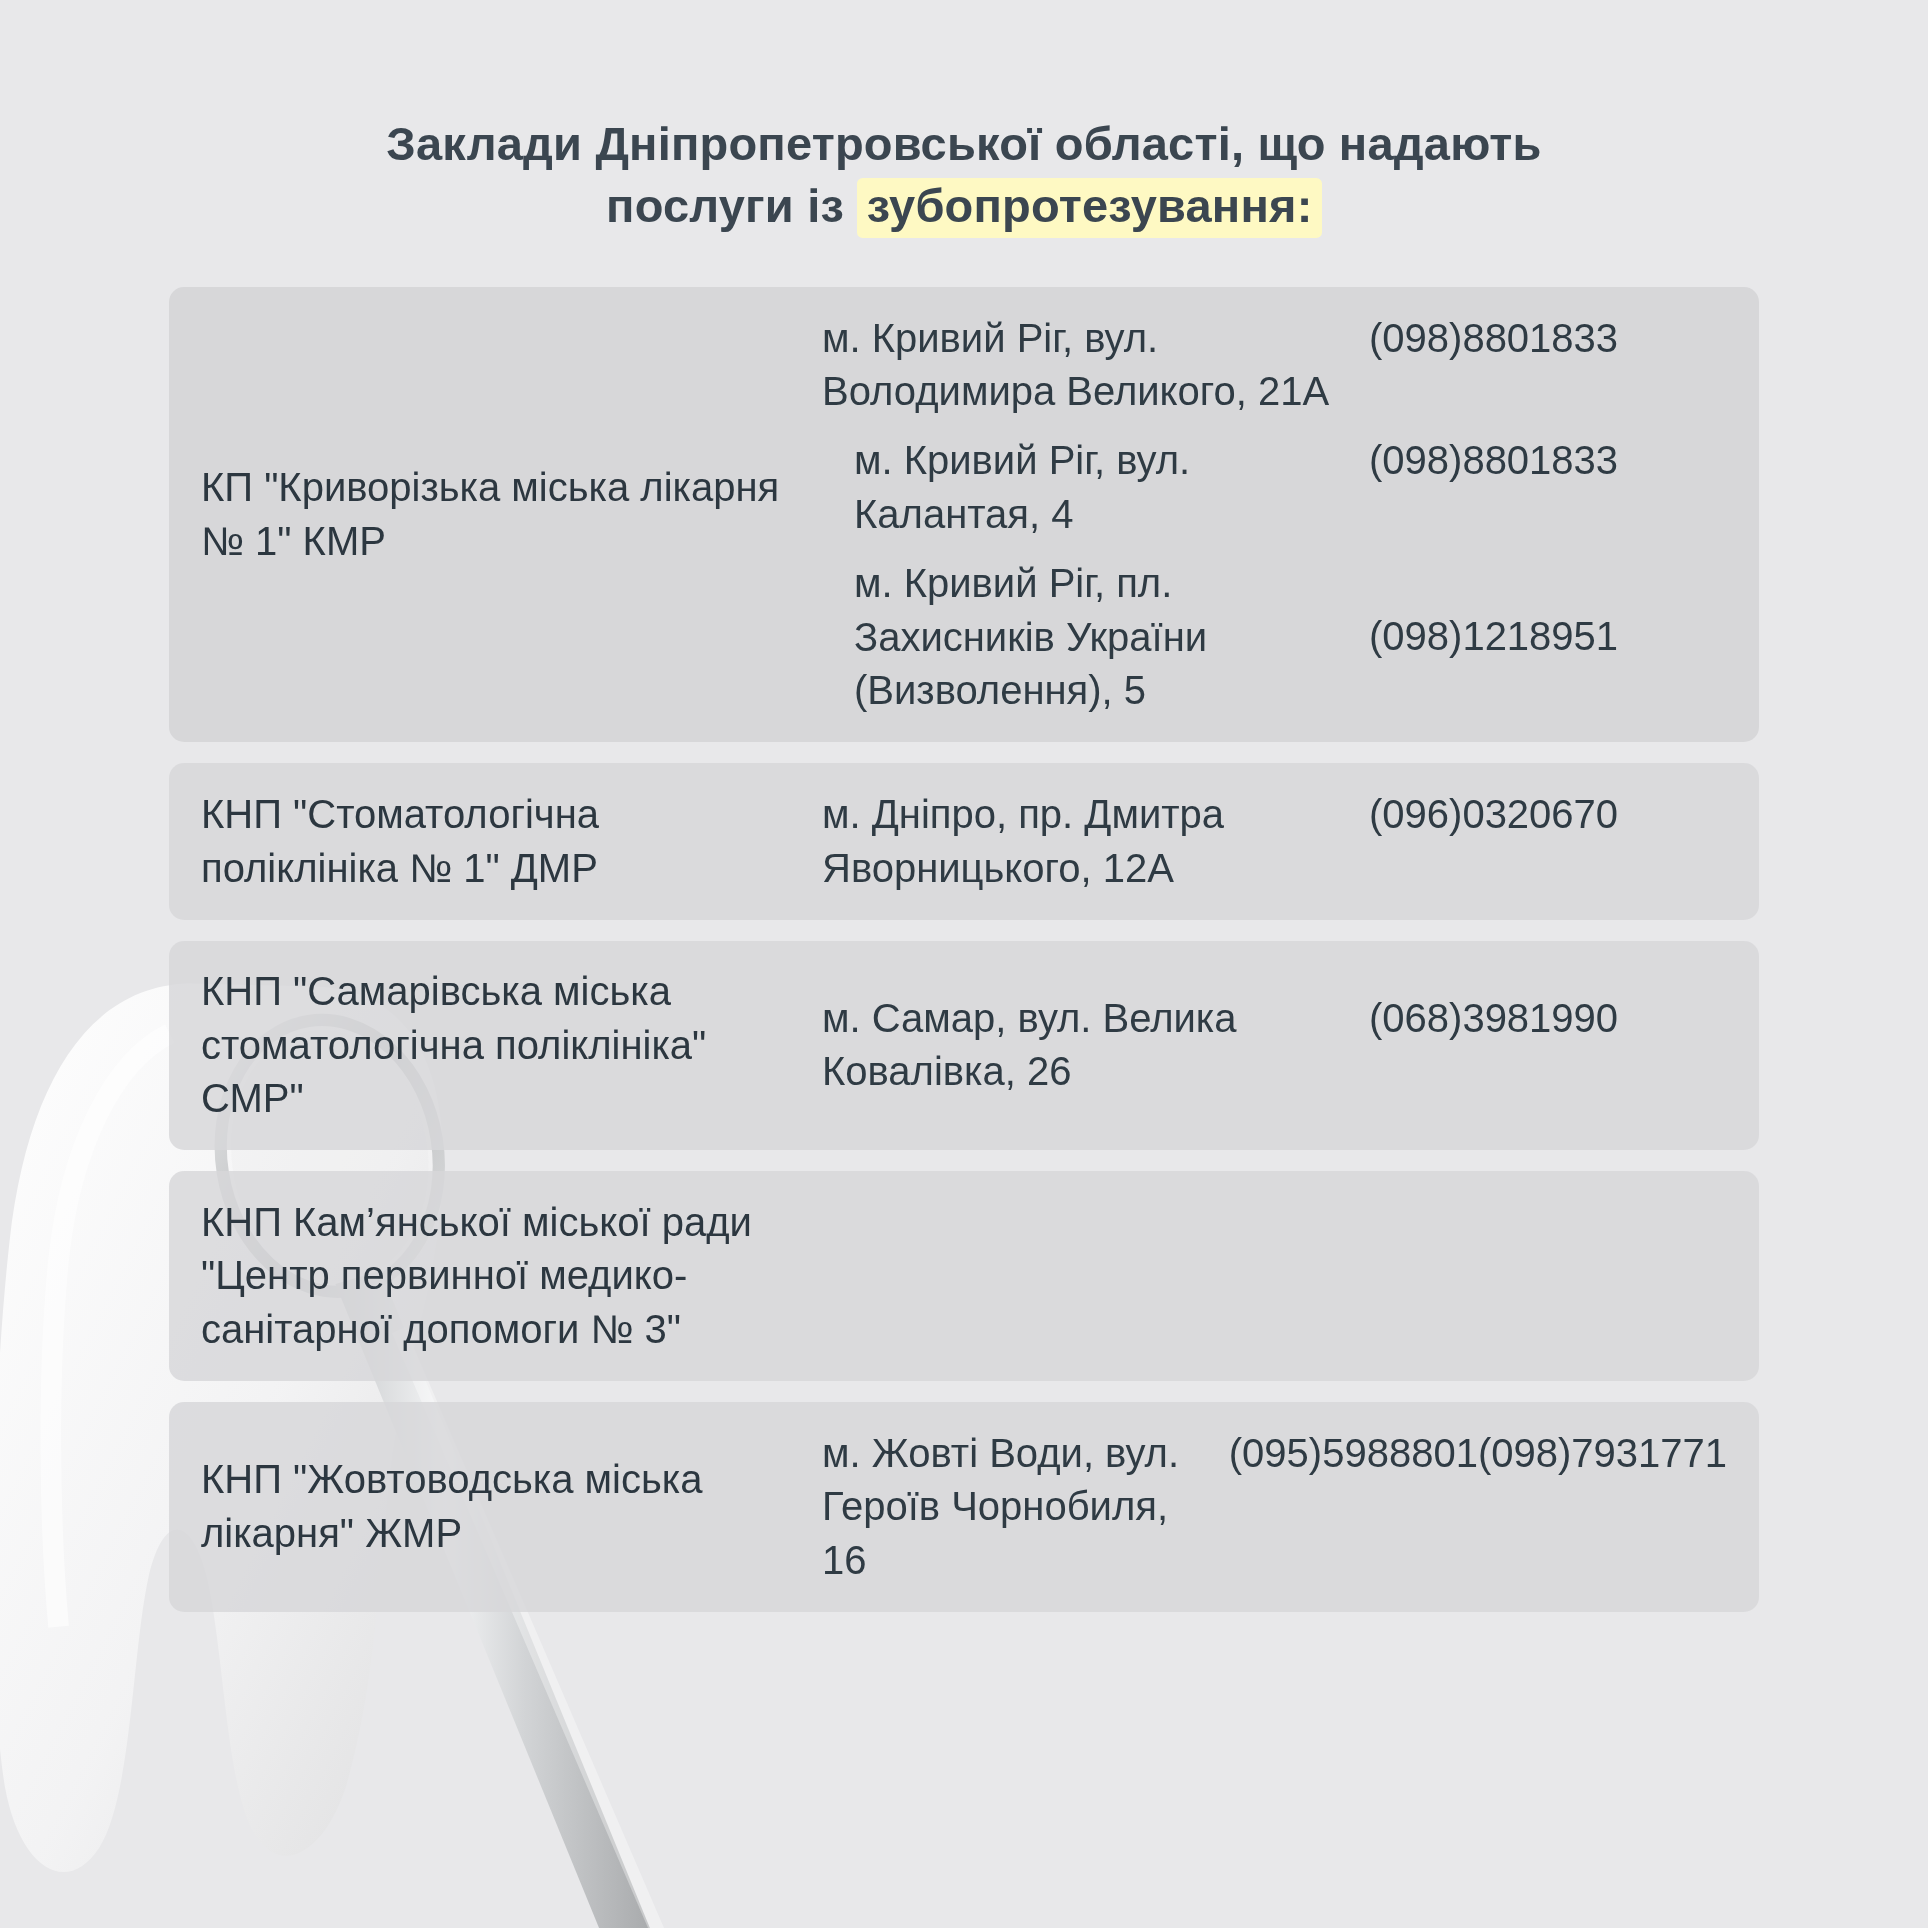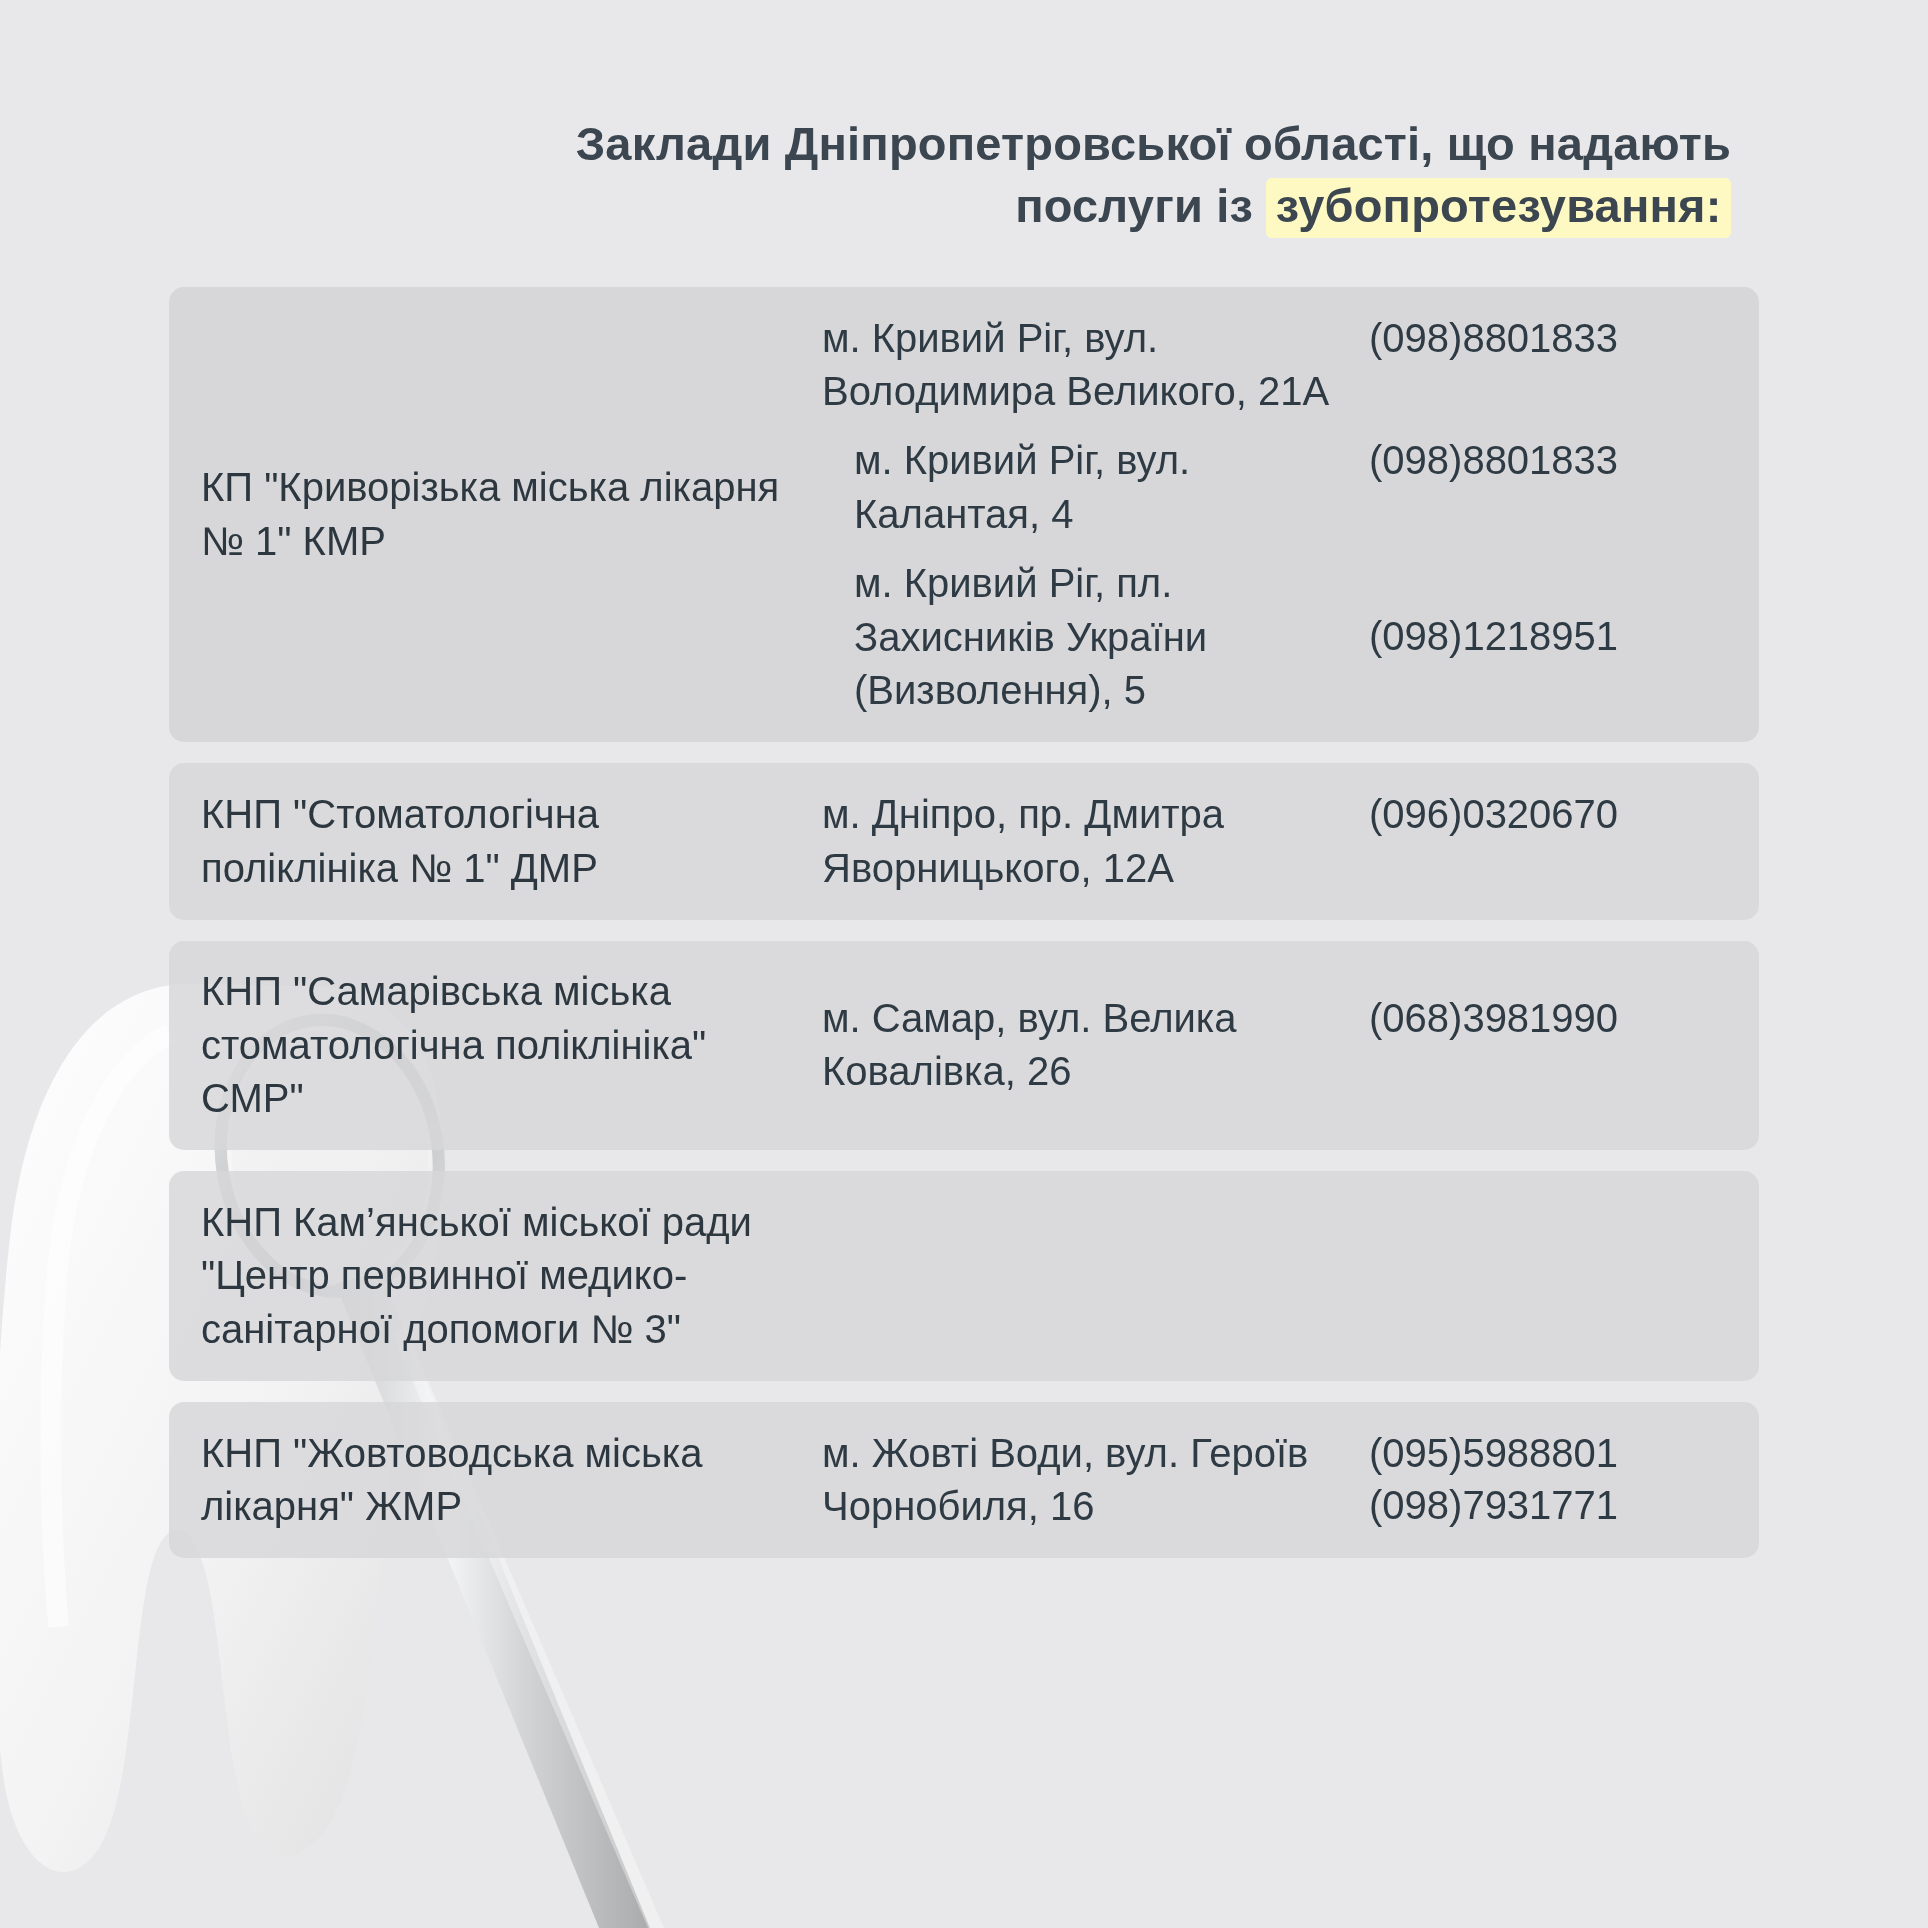--- a/index.html
+++ b/index.html
@@ -31,21 +31,21 @@
   .page {
     position: relative;
     z-index: 2;
     width: 1928px;
     height: 1928px;
     box-sizing: border-box;
     padding: 113px 169px 0 169px;
   }
 
   .title {
-    text-align: right;
+    text-align: center;
     font-size: 47px;
     font-weight: bold;
     line-height: 1.32;
     letter-spacing: 0.2px;
     color: #3b4650;
     margin: 0 0 49px 0;
     padding: 0 28px;
   }
   .title .hl {
     background: #fef9c3;
@@ -104,21 +104,21 @@
     padding-right: 22.6px;
   }
   .entry .phone {
     flex: 0 0 358px;
     font-size: 40px;
     line-height: 1.34;
     white-space: nowrap;
   }
   .phone-stack {
     display: flex;
-    flex-direction: column;
+    text-align: right;
   }
   .phone-stack span {
     font-size: 40px;
     line-height: 1.3;
     white-space: nowrap;
   }
 
   
   .entry.a1 .phone { padding-top: 0px; }
   .entry.a2 .phone { padding-top: 0px; }

